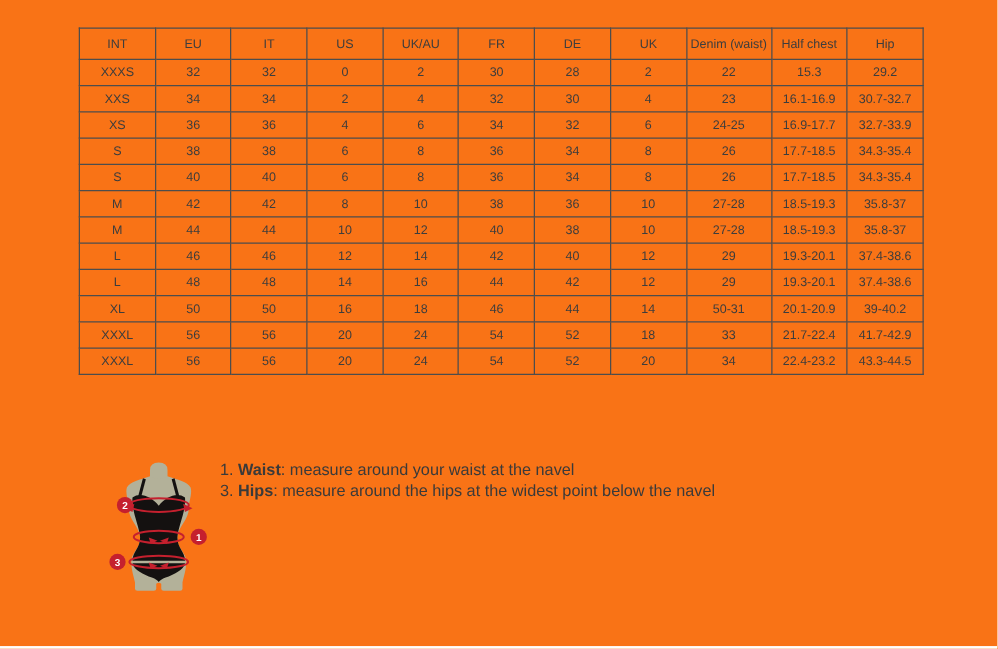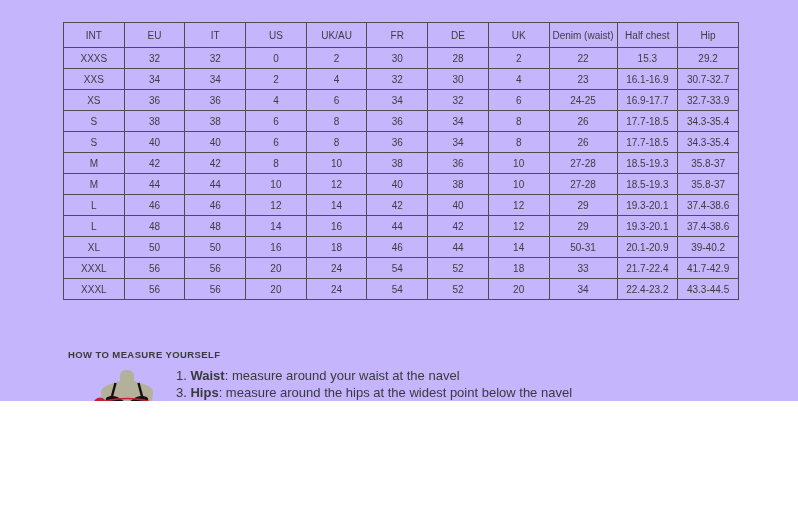--- a/index.html
+++ b/index.html
@@ -2,22 +2,22 @@
 <html><head>
 <meta charset="utf-8">
 <style>
   * { box-sizing: border-box; }
   html, body { margin: 0; padding: 0; background: #ffffff; }
   body { font-family: "Liberation Sans", sans-serif; }
 
   .page {
     position: relative;
     width: 798px;
-    height: 401px;
-    background: #c4b5fd;
+    height: 517px;
+    background: #f97316;
     overflow: hidden;
   }
 
   
   .size-table {
     position: absolute;
     left: 63px;
     top: 22px;
     width: 676px;
     border-collapse: collapse;
@@ -243,21 +243,20 @@
           <td>54</td>
           <td>52</td>
           <td>20</td>
           <td>34</td>
           <td>22.4-23.2</td>
           <td>43.3-44.5</td>
         </tr>
       </tbody>
   </table>
 
-  <h2 class="howto-title">HOW TO MEASURE YOURSELF</h2>
 
   <div class="figure-wrap">
     <svg width="110" height="136" viewBox="0 0 110 136">
 
       <path fill="#b3b199" d="M45,16 L45,8 Q45,2 52,2 Q59,2 59,8 L59,16 Z"></path>
 
       <path fill="#b3b199" d="M45,13
                C37,16 29,17 26.5,22
                C25,27 28,33 28,38
                C27.5,47 36,53 37,61

